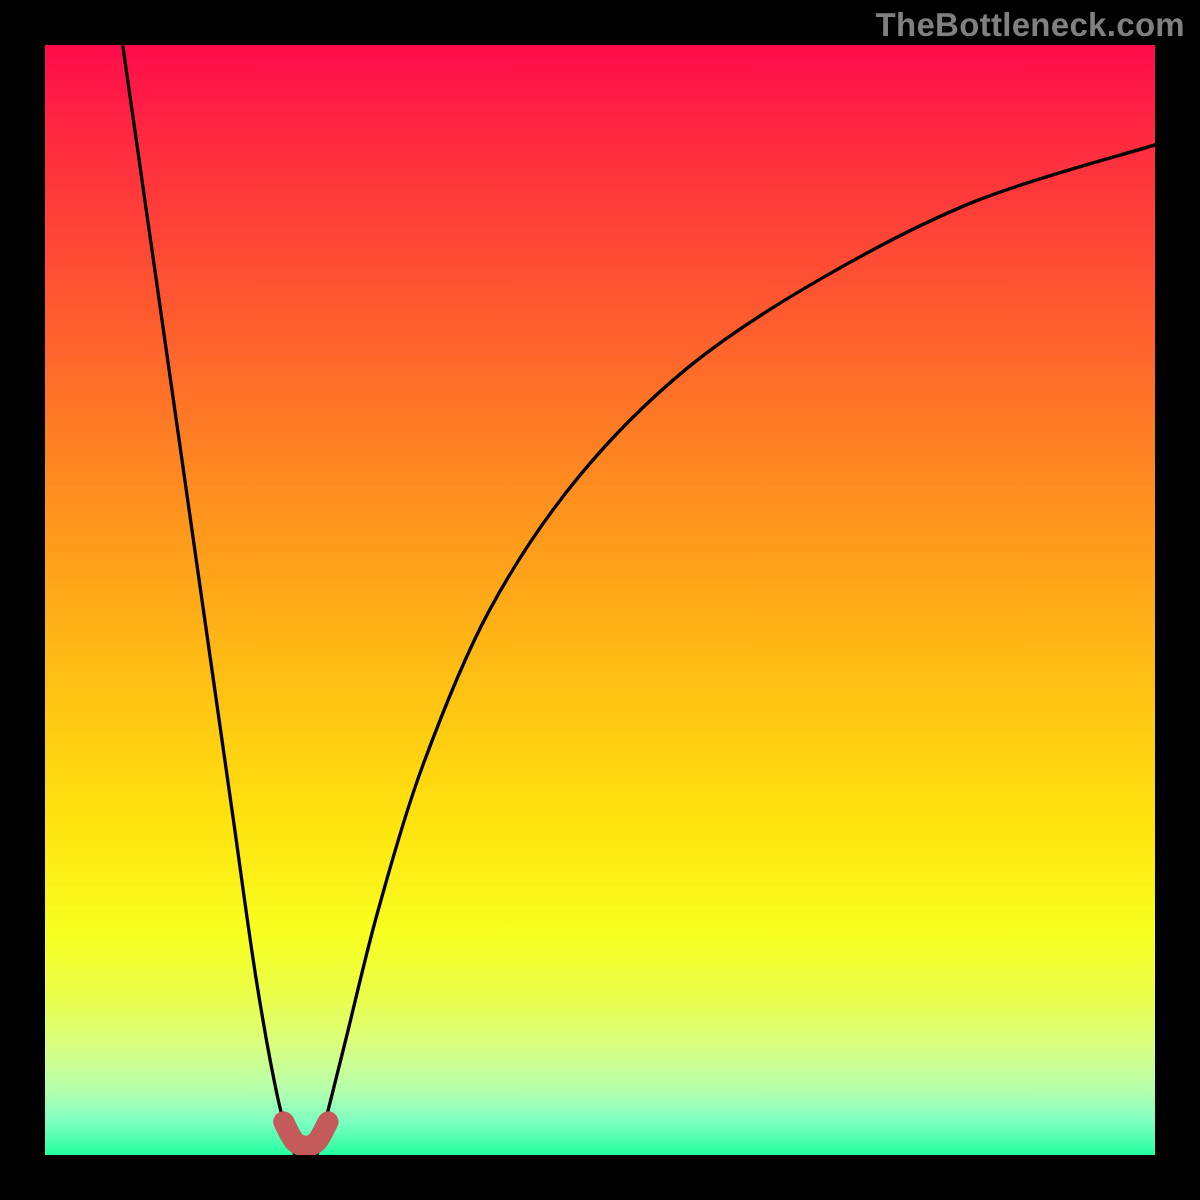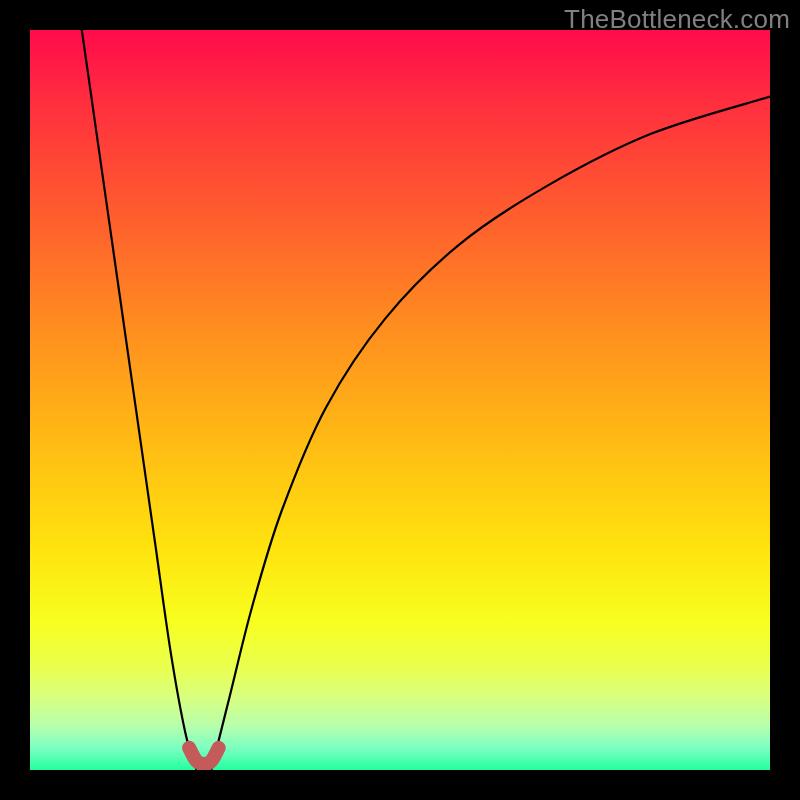--- a/index.html
+++ b/index.html
@@ -31,22 +31,22 @@
       #b7ffab 94%,
       #7dffc2 97%,
       #23ff9e 100%
     );
   }
   .watermark {
     position: absolute;
     top: 4px;
     right: 10px;
     color: #808080;
-    font-size: 26px;
-    font-weight: 400;
+    font-size: 22px;
+    font-weight: 700;
     letter-spacing: 0.2px;
     z-index: 5;
   }
   svg.curves {
     position: absolute;
     left: 0;
     top: 0;
     width: 740px;
     height: 740px;
   }

